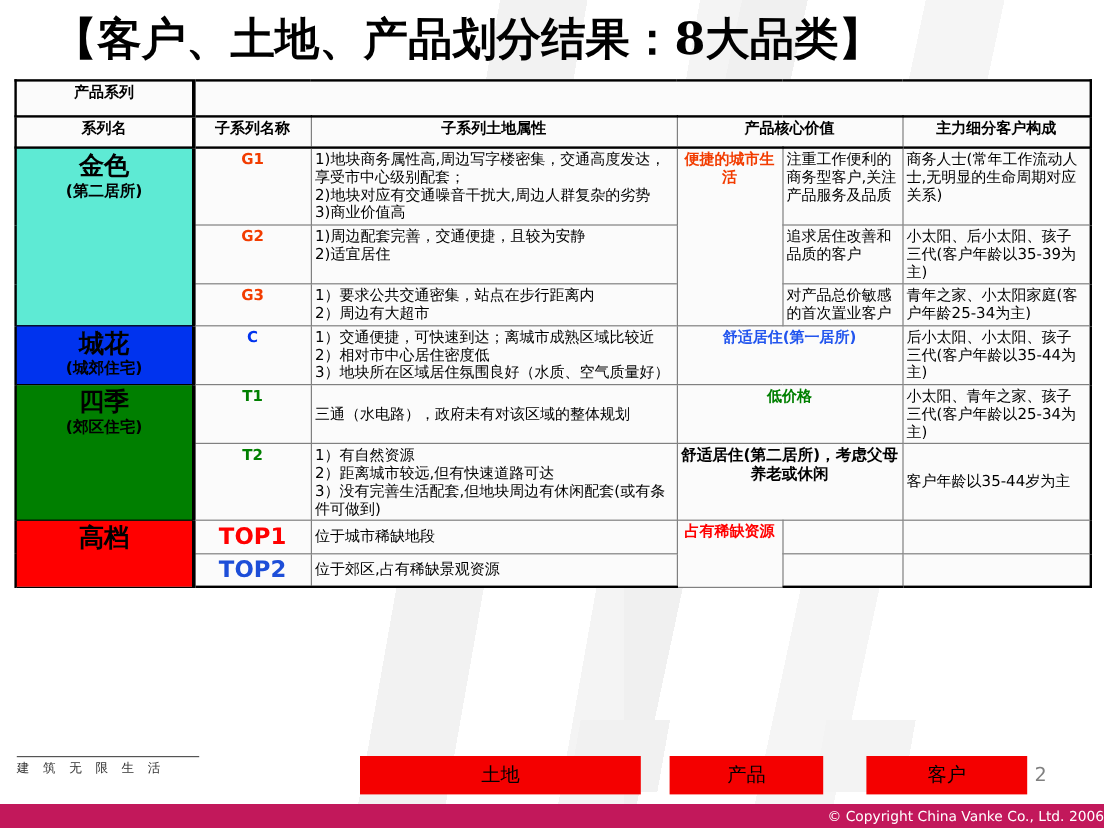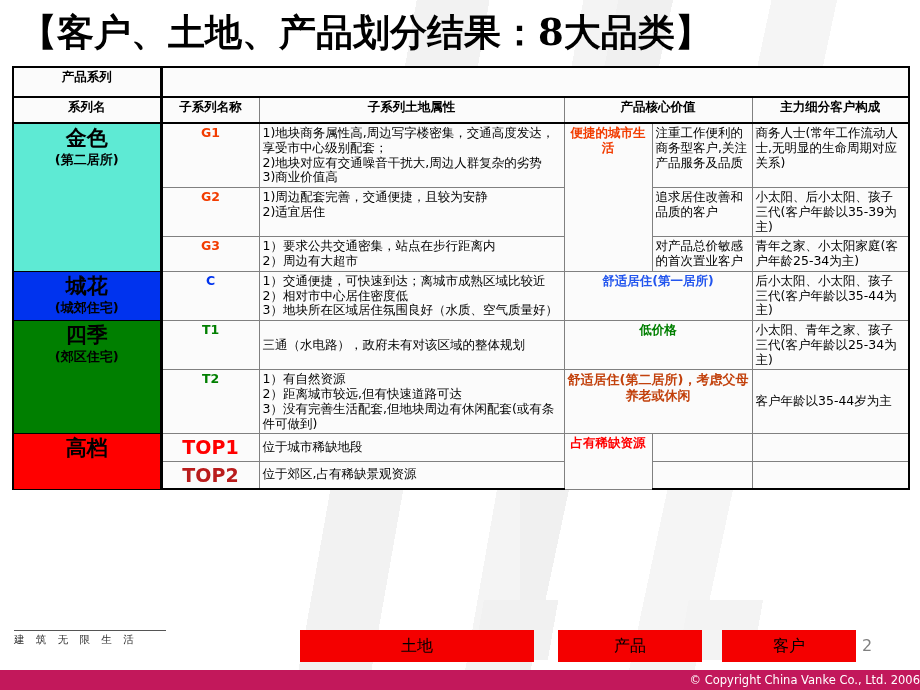--- a/index.html
+++ b/index.html
@@ -28,21 +28,21 @@
   .bg-stripes3 {
     position: absolute; left: 0; top: 600px; width: 920px; height: 60px;
     background: linear-gradient(100deg, transparent 0 52%, #f1f1f1 52% 60%, transparent 60% 74%, #f3f3f3 74% 82%, transparent 82% 100%);
     z-index: 0; pointer-events: none;
   }
 
   .slide { position: relative; width: 920px; height: 690px; z-index: 1; }
 
   
   .title {
-    position: absolute; left: 20px; top: 8px;
+    position: absolute; left: 44px; top: 8px;
     font-family: "DejaVu Serif", "Liberation Serif", serif;
     font-size: 37px;
     font-weight: bold;
     color: #000000;
     letter-spacing: 0px;
     white-space: nowrap;
   }
 
   
   table.main {
@@ -172,21 +172,21 @@
     height: 32px;
     background: #F40000;
     color: #000000;
     font-family: "DejaVu Serif", "Liberation Serif", serif;
     font-size: 16px;
     font-weight: normal;
     display: flex; align-items: center; justify-content: center;
     cursor: pointer;
   }
   #btn-land    { left: 300px; top: 630px; width: 234px; }
-  #btn-product { left: 558px; top: 630px; width: 144px; }
+  #btn-product { left: 558px; top: 630px; width: 128px; }
   #btn-customer{ left: 722px; top: 630px; width: 134px; }
 
   .page-num {
     position: absolute; left: 862px; top: 636px;
     font-family: "DejaVu Sans", "Liberation Sans", sans-serif;
     font-size: 16px; color: #808080;
   }
 
   .copyright-bar {
     position: absolute; left: 0; top: 670px; width: 920px; height: 20px;
@@ -279,35 +279,35 @@
           <td class="code col-sep-left" style="color:#007F00">T1</td>
           <td class="land mid ml">三通（水电路），政府未有对该区域的整体规划</td>
           <td class="corevalue" colspan="2" style="color:#007F00">低价格</td>
           <td class="cust last-col">小太阳、青年之家、孩子三代(客户年龄以25-34为主)</td>
         </tr>
         <tr>
           <td class="code col-sep-left" style="color:#007F00">T2</td>
           <td class="land ml">1）有自然资源
 2）距离城市较远,但有快速道路可达
 3）没有完善生活配套,但地块周边有休闲配套(或有条件可做到)</td>
-          <td class="corevalue small" colspan="2" style="color:#c2410c">舒适居住(第二居所)，考虑父母养老或休闲</td>
+          <td class="corevalue small" colspan="2" style="color:#000000">舒适居住(第二居所)，考虑父母养老或休闲</td>
           <td class="cust last-col mid">客户年龄以35-44岁为主</td>
         </tr>
         <tr>
           <td class="series" rowspan="2" style="background: rgb(255, 0, 0); color: rgb(0, 0, 0); border-bottom: 2px solid rgb(0, 0, 0);">
             <span class="name">高档</span>
           </td>
           <td class="code small col-sep-left" style="color:#FF0000">TOP1</td>
           <td class="land mid ml">位于城市稀缺地段</td>
           <td class="corevalue" rowspan="2" style="color:#FF0000">占有稀缺资源</td>
           <td class="cv-desc"></td>
           <td class="cust last-col mid"></td>
         </tr>
         <tr>
-          <td class="code small col-sep-left heavy-bottom" style="color:#b91c1c">TOP2</td>
+          <td class="code small col-sep-left heavy-bottom" style="color:#1d4ed8">TOP2</td>
           <td class="land mid ml heavy-bottom">位于郊区,占有稀缺景观资源</td>
           <td class="cv-desc heavy-bottom"></td>
           <td class="cust last-col mid heavy-bottom"></td>
         </tr>
       </tbody>
   </table>
 
   <div class="footer-logo">
     <div class="logo-rule"></div>
     <div class="logo-tag">建 筑 无 限 生 活</div>

